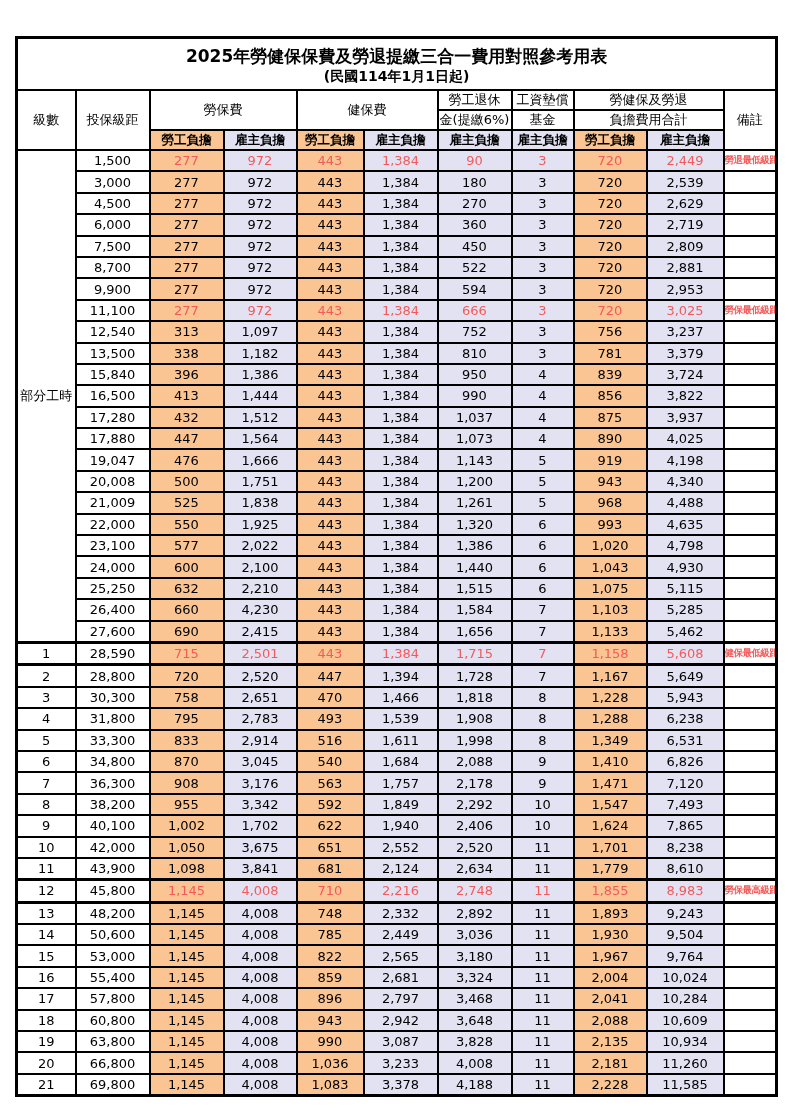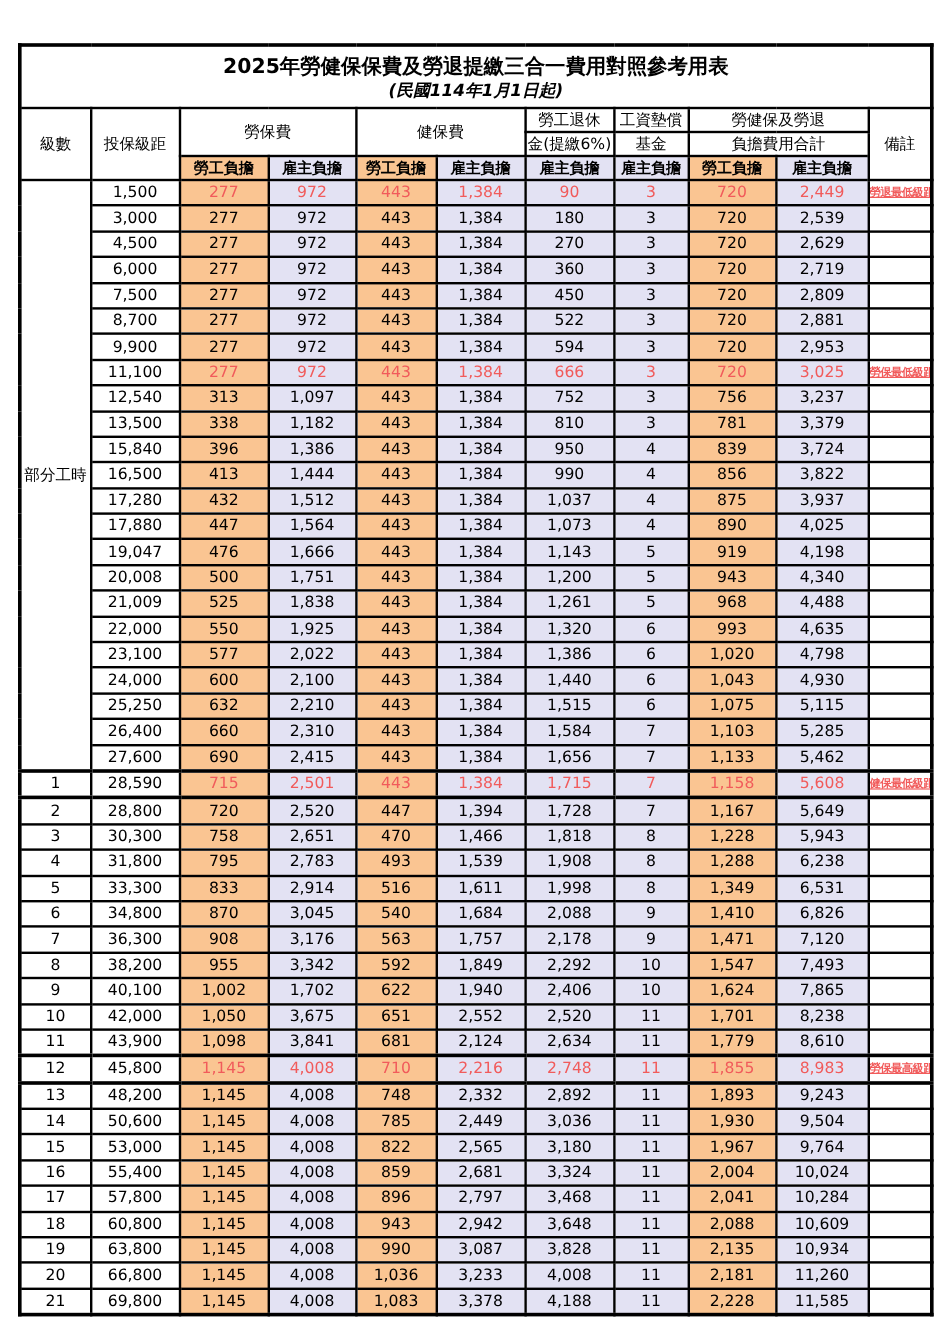--- a/index.html
+++ b/index.html
@@ -19,30 +19,30 @@
     border:2px solid #000;
     text-align:center;
     vertical-align:middle;
     padding:0;
     white-space:nowrap;
     overflow:hidden;
     font-weight:normal;
   }
   .title-cell{height:50px;border-bottom:2px solid #000;}
   .title-line1{font-size:17px;font-weight:bold;line-height:1.5;}
-  .title-line2{font-size:14px;font-weight:bold;line-height:1.1;font-style:italic;}
+  .title-line2{font-size:14px;font-weight:bold;line-height:1.1;}
   .h1{height:17px;font-size:13px;}
   .h2{height:17px;font-size:13px;margin-top:24px;}
   .h3{height:18px;font-size:12.5px;font-weight:bold;}
   tbody td{height:19.4px;font-size:13px;}
   td.c0{font-size:13px;}
   .emp{background:var(--emp-bg);}
   .er{background:var(--er-bg);}
   tr.red td.fee{color:var(--hl);}
-  td.remark{font-size:9.5px;font-weight:bold;color:var(--hl);letter-spacing:-0.5px;text-decoration:underline;}
+  td.remark{font-size:9.5px;font-weight:bold;color:var(--hl);letter-spacing:-0.5px;}
   tr.thick td{border-top-width:3px;border-bottom-width:3px;}
 </style>
 </head>
 <body style="--emp-bg: #FAC592; --er-bg: #E3E2F3; --hl: #F15B5B;">
 
 <div class="sheet">
   <table>
     <colgroup>
       <col style="width:59px">
         <col style="width:74px">
@@ -339,21 +339,21 @@
           <td class="er fee">1,384</td>
           <td class="er fee">1,515</td>
           <td class="er fee">6</td>
           <td class="emp fee">1,075</td>
           <td class="er fee">5,115</td>
           <td class="remark"></td>
         </tr>
         <tr>
           <td class="c1">26,400</td>
           <td class="emp fee">660</td>
-          <td class="er fee">2,310</td>
+          <td class="er fee">4,230</td>
           <td class="emp fee">443</td>
           <td class="er fee">1,384</td>
           <td class="er fee">1,584</td>
           <td class="er fee">7</td>
           <td class="emp fee">1,103</td>
           <td class="er fee">5,285</td>
           <td class="remark"></td>
         </tr>
         <tr>
           <td class="c1">27,600</td>

